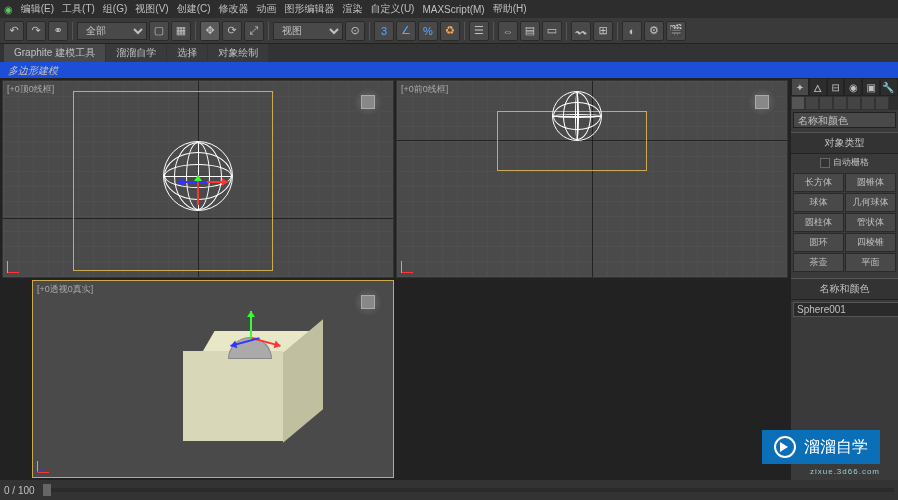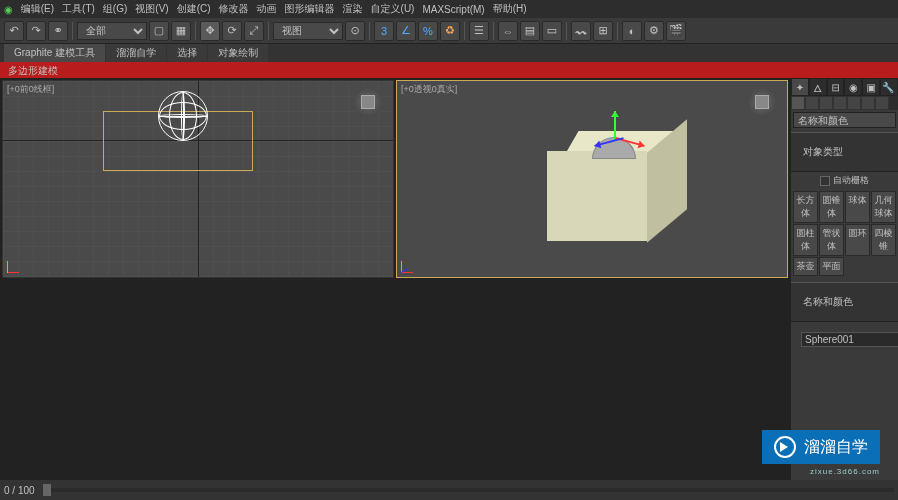--- a/index.html
+++ b/index.html
@@ -13,26 +13,26 @@
     .tb-icon.active { background: #5a5a5a; }
     .tb-sep { width: 1px; height: 18px; background: #555; margin: 0 2px; }
     .dropdown { background: #494949; border: 1px solid #2a2a2a; height: 18px; padding: 0 4px; font-size: 10px; color: #c0c0c0; }
     .dropdown.wide { width: 70px; }
     .dropdown.wider { width: 100px; }
     
     .ribbon { height: 18px; background: #333; display: flex; align-items: flex-end; padding: 0 4px; gap: 1px; }
     .tab { padding: 2px 10px; background: #3a3a3a; font-size: 10px; cursor: pointer; }
     .tab.active { background: #494949; }
     
-    .subbar { height: 16px; background: #b91c1c; padding: 2px 8px; font-size: 10px; }
+    .subbar { height: 16px; background: #1d4ed8; padding: 2px 8px; font-size: 10px; font-style: italic; }
     
     .main { display: flex; height: 402px; }
     .viewports { flex: 1; display: grid; grid-template-columns: 1fr 1fr; grid-template-rows: 1fr 1fr; gap: 2px; background: #222; padding: 2px; }
     .viewport { background: #4a4a4a; position: relative; border: 1px solid #333; overflow: hidden; }
-    .viewport.active { border: 1px solid #ccaa55; }
+    .viewport.active { border: 1px solid #ccaa55; margin-left: 30px; }
     .vp-label { position: absolute; top: 2px; left: 4px; font-size: 9px; color: #aaa; }
     .grid-lines { position: absolute; inset: 0; background-image: 
       linear-gradient(#555 1px, transparent 1px),
       linear-gradient(90deg, #555 1px, transparent 1px);
       background-size: 15px 15px; opacity: 0.5; }
     .axis-black-h { position: absolute; height: 1px; background: #222; left: 0; right: 0; }
     .axis-black-v { position: absolute; width: 1px; background: #222; top: 0; bottom: 0; }
     .yellow-box { position: absolute; border: 1px solid #ccaa55; }
     
     .sphere-wire { position: absolute; width: 70px; height: 70px; border: 1px solid #fff; border-radius: 50%; }
@@ -65,26 +65,26 @@
     .vp-corner-cube { width: 14px; height: 14px; background: #888; border: 1px solid #aaa; }
     
     .command-panel { width: 108px; background: #3a3a3a; border-left: 1px solid #222; display: flex; flex-direction: column; }
     .cp-tabs { display: flex; height: 18px; background: #2d2d2d; }
     .cp-tab { flex: 1; display: flex; align-items: center; justify-content: center; border: 1px solid #222; cursor: pointer; font-size: 10px; }
     .cp-tab.active { background: #494949; }
     .cp-subtabs { display: flex; height: 14px; background: #2d2d2d; }
     .cp-subtab { width: 14px; height: 14px; border: 1px solid #333; background: #444; }
     .cp-drop { margin: 2px; height: 16px; background: #494949; border: 1px solid #222; font-size: 10px; padding: 1px 4px; }
     .cp-section { margin: 2px 0; }
-    .cp-header { background: #333; text-align: left; font-size: 10px; padding: 12px; border-top: 1px solid #555; border-bottom: 1px solid #222; }
-    .cp-grid { display: grid; grid-template-columns: 1fr 1fr 1fr 1fr; gap: 1px; padding: 2px; }
+    .cp-header { background: #333; text-align: center; font-size: 10px; padding: 3px; border-top: 1px solid #555; border-bottom: 1px solid #222; }
+    .cp-grid { display: grid; grid-template-columns: 1fr 1fr; gap: 1px; padding: 2px; }
     .cp-btn { background: #494949; border: 1px solid #2a2a2a; text-align: center; font-size: 9px; padding: 2px 0; cursor: pointer; }
     .cp-check { display: flex; align-items: center; gap: 3px; justify-content: center; padding: 2px; font-size: 9px; }
     .check { width: 10px; height: 10px; background: #333; border: 1px solid #666; }
-    .cp-input { margin: 10px; display: flex; }
+    .cp-input { margin: 2px; display: flex; }
     .cp-input input { flex: 1; background: #2a2a2a; border: 1px solid #555; color: #c0c0c0; font-size: 10px; padding: 1px 3px; }
     
     .statusbar { height: 20px; background: #333; display: flex; align-items: center; padding: 0 4px; font-size: 10px; gap: 8px; }
     .slider { flex: 1; height: 4px; background: #2a2a2a; position: relative; }
     .slider-thumb { position: absolute; left: 0; top: -4px; width: 8px; height: 12px; background: #666; }
     
     .watermark { position: absolute; right: 18px; bottom: 36px; background: #0b6fb8; color: #fff; padding: 6px 12px; display: flex; align-items: center; gap: 8px; font-size: 16px; }
     .watermark-sub { position: absolute; right: 18px; bottom: 24px; color: #9cc; font-size: 8px; letter-spacing: 1px; }
     .play-icon { width: 22px; height: 22px; border: 2px solid #fff; border-radius: 50%; display: flex; align-items: center; justify-content: center; }
     .play-icon::after { content: ''; border: 5px solid transparent; border-left: 8px solid #fff; margin-left: 2px; }
@@ -153,20 +153,43 @@
   <div class="tab active">Graphite 建模工具</div>
   <div class="tab">溜溜自学</div>
   <div class="tab">选择</div>
   <div class="tab">对象绘制</div>
 </div>
 <div class="subbar">多边形建模</div>
 
 <div class="main">
   <div class="viewports">
 
+    <div class="viewport">
+      <div class="grid-lines"></div>
+      <div class="axis-black-h" style="top:70%;"></div>
+      <div class="axis-black-v" style="left:50%;"></div>
+      <div class="yellow-box" style="left:70px; top:10px; width:200px; height:180px;"></div>
+      <div class="vp-label">[+0顶0线框]</div>
+      <div class="sphere-wire" style="left:160px; top:60px;">
+          <div class="sphere-inner"></div>
+          <div class="sphere-inner2"></div>
+        </div>
+      <div class="gizmo" style="left:165px; top:70px;">
+        <div class="gizmo-x"></div>
+        <div class="gizmo-z" style="transform:rotate(0deg); top:50%;"></div>
+        <div class="gizmo-y" style="bottom:10%; background:#ff3333;"></div>
+      </div>
+      <div class="mini-axis">
+          <div class="r"></div>
+          <div class="g"></div>
+        </div>
+      <div class="vp-corner">
+          <div class="vp-corner-cube"></div>
+        </div>
+    </div>
 
     <div class="viewport">
       <div class="grid-lines"></div>
       <div class="axis-black-h" style="top:30%;"></div>
       <div class="axis-black-v" style="left:50%;"></div>
       <div class="yellow-box" style="left:100px; top:30px; width:150px; height:60px;"></div>
       <div class="vp-label">[+0前0线框]</div>
       <div class="sphere-wire" style="left:155px; top:10px; width:50px; height:50px;">
           <div class="sphere-inner"></div>
           <div class="sphere-inner2"></div>

